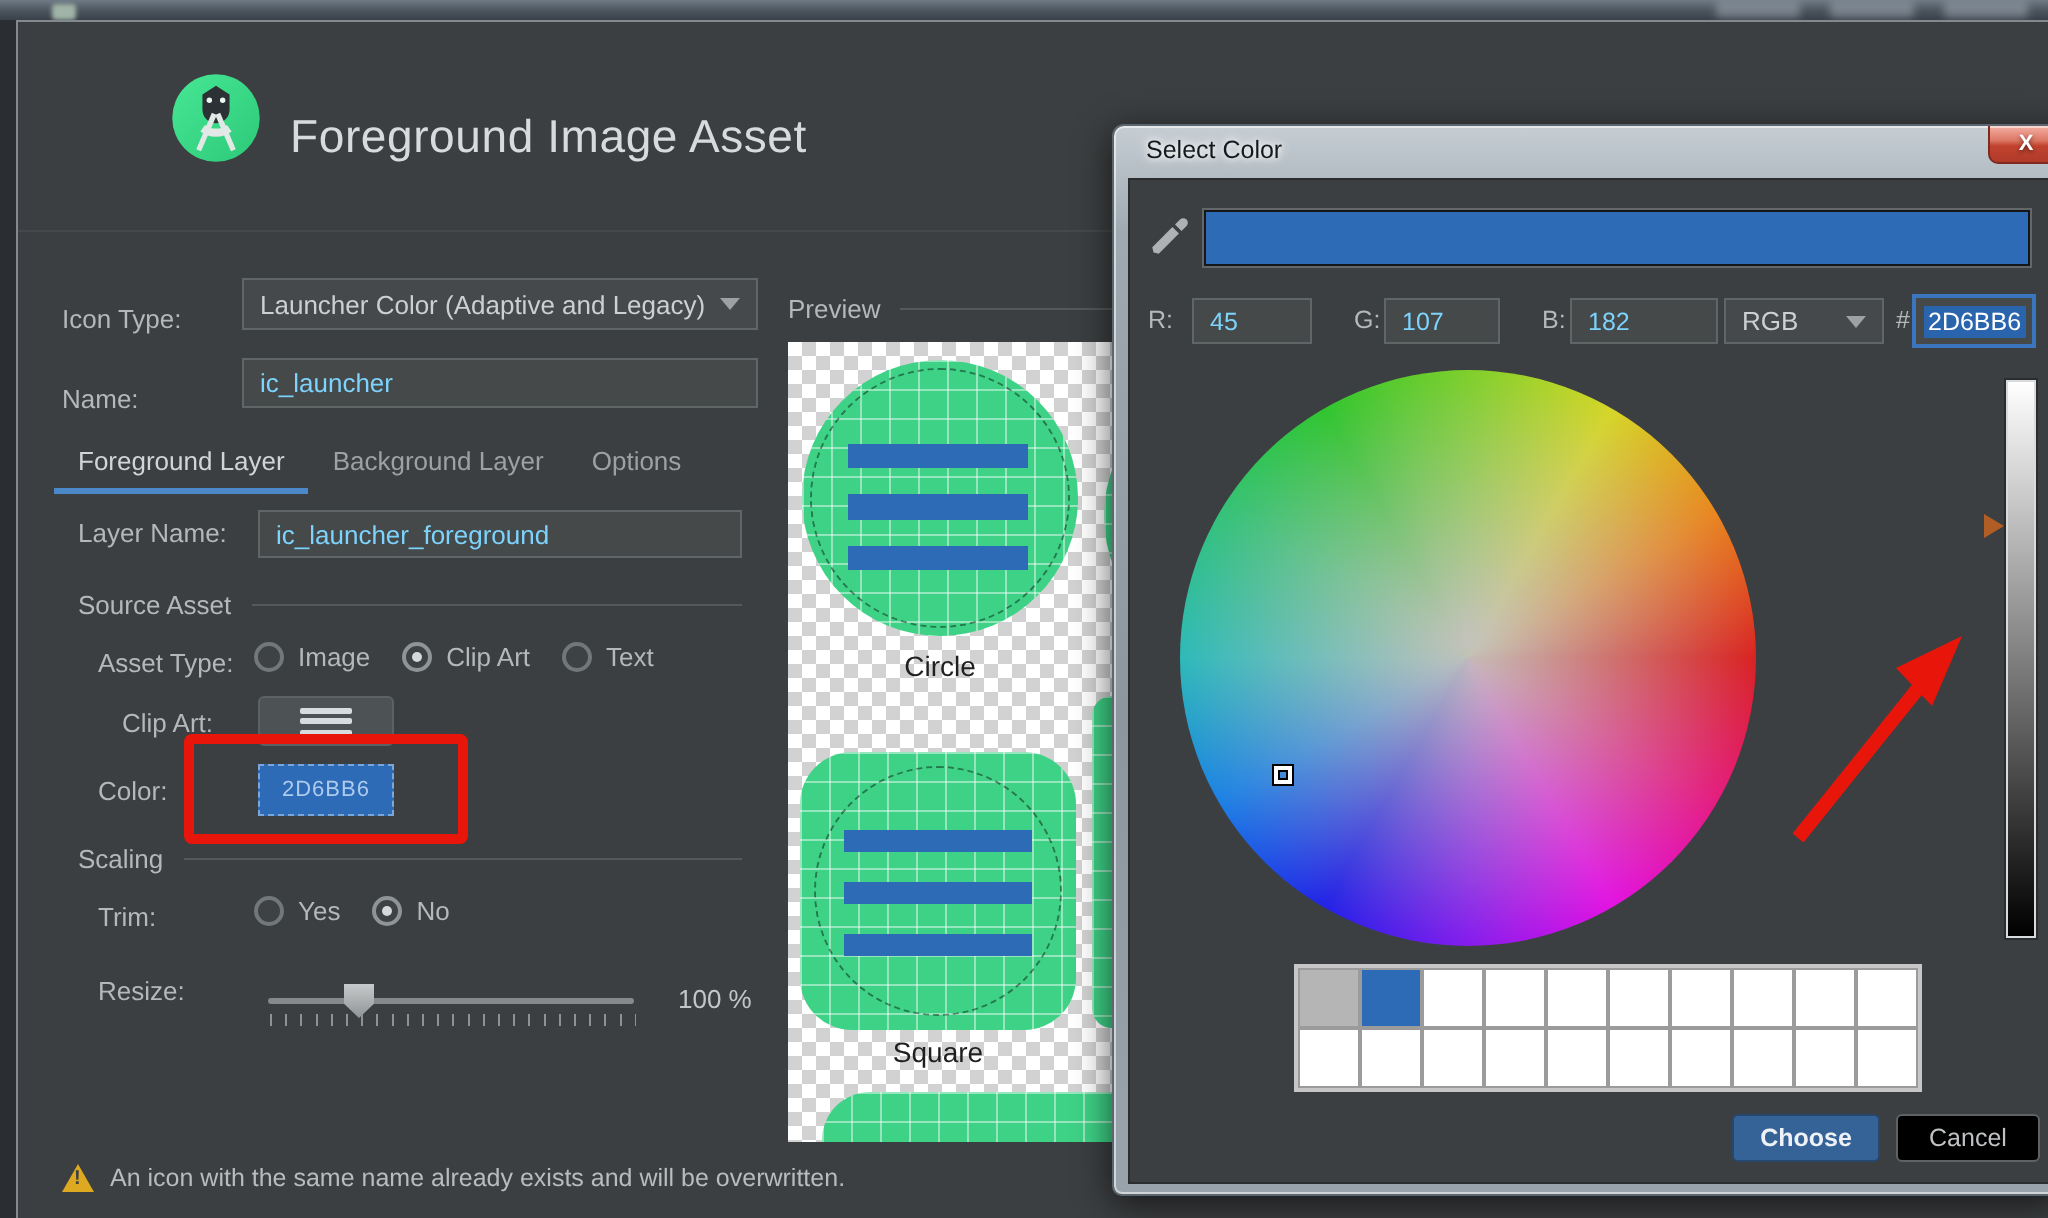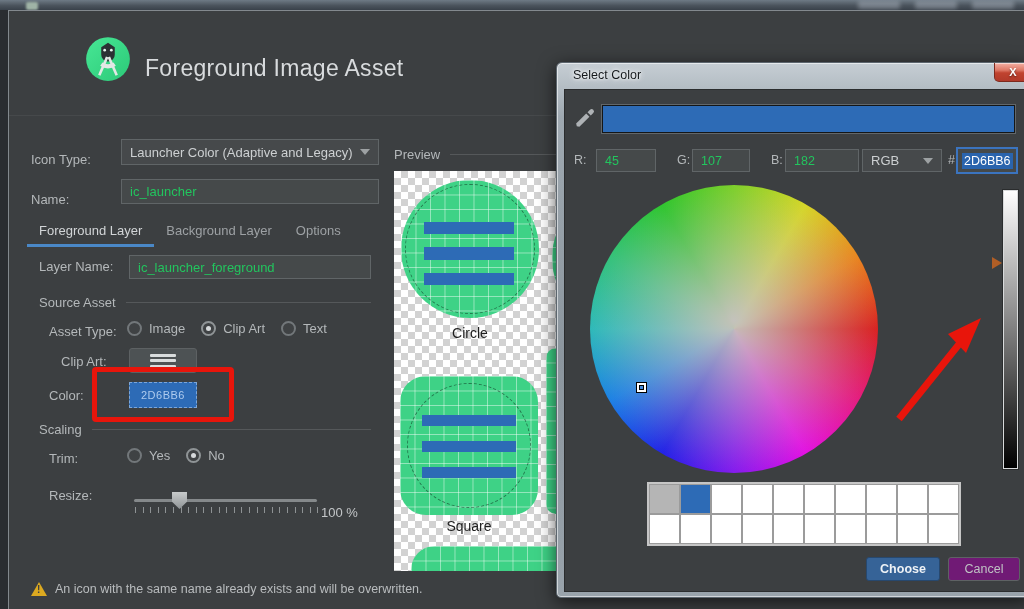--- a/index.html
+++ b/index.html
@@ -14,21 +14,21 @@
   .os-icon { position:absolute; left:26px; top:2px; width:12px; height:8px; background:#9fb3a6; filter:blur(1px); border-radius:2px; }
 
   
   .main-window { position:absolute; left:8px; top:10px; width:1016px; height:599px;
     background:#3c3f41; border-left:1px solid #83898e; border-top:1px solid #83898e; color:#b9bcbe; }
   .mw-header { position:absolute; left:0; top:0; width:100%; height:105px; border-bottom:1px solid #46494b; }
   .logo { position:absolute; left:74px; top:23px; width:50px; height:50px; }
   .mw-title { position:absolute; left:136px; top:44px; font-size:23px; color:#d8dbdd; letter-spacing:.3px; }
 
   .flabel { position:absolute; font-size:13px; color:#b4b8ba; }
-  .tfield { position:absolute; background:#45494a; border:1px solid #606567; color:#22c55e;
+  .tfield { position:absolute; background:#45494a; border:1px solid #606567; color:#7dd3fc;
     font-size:13px; display:flex; align-items:center; padding:0 8px; }
   .combo { position:absolute; background:#46494b; border:1px solid #606567; color:#cdd0d2;
     font-size:13px; display:flex; align-items:center; padding:0 8px; }
   .combo .caret { margin-left:auto; width:0; height:0; border-left:5px solid transparent;
     border-right:5px solid transparent; border-top:6px solid #9da1a3; }
 
   .tabs { position:absolute; left:18px; top:206px; height:30px; display:flex; font-size:13px; }
   .tab { padding:6px 12px 8px 12px; color:#9da1a4; cursor:default; }
   .tab.active { color:#d2d5d7; border-bottom:3px solid #4a88c7; }
 
@@ -118,21 +118,21 @@
 
   .swatch-grid { position:absolute; left:82px; top:392px; width:314px; height:64px;
     display:grid; grid-template-columns:repeat(10,1fr); grid-template-rows:repeat(2,1fr);
     border:2px solid #c6c6c6; background:#fff; }
   .swatch { border:1px solid #9b9b9b; }
 
   .dlg-btn { position:absolute; height:24px; border-radius:3px; font-size:12.5px;
     display:flex; align-items:center; justify-content:center; }
   .btn-choose { left:301px; top:467px; width:74px; background:#366397; border:1px solid #27486e;
     color:#eef2f6; font-weight:bold; }
-  .btn-cancel { left:383px; top:467px; width:72px; background:#701a75; border:1px solid #5e6264; color:#bfc2c4; }
+  .btn-cancel { left:383px; top:467px; width:72px; background:#000000; border:1px solid #5e6264; color:#bfc2c4; }
 
   
   .annot-rect { position:absolute; left:92px; top:367px; width:142px; height:55px;
     border:5px solid var(--red); border-radius:4px; z-index:60; }
   .annot-arrow { position:absolute; left:0; top:0; width:1024px; height:609px; z-index:60; pointer-events:none; }
 </style>
 </head>
 <body>
 
 <div class="stage" style="--accent: #2D6BB6; --green: #3ED286; --red: #E8150B;">
@@ -236,21 +236,21 @@
       <span class="radio-opt">
         <span class="radio sel"></span>
         <span>No</span>
       </span>
     </div>
 
     <div class="flabel" style="left:40px;top:477px;">Resize:</div>
     <div class="slider-track" style="left:125px;top:488px;width:183px;height:3px;"></div>
     <div class="slider-thumb" style="left:163px;top:481px;"></div>
     <div class="slider-ticks" style="left:126px;top:496px;width:183px;height:6px;"></div>
-    <div class="resize-value" style="left:312px;top:481px;margin-top:13px;">100 %</div>
+    <div class="resize-value" style="left:330px;top:481px;">100 %</div>
 
     <div class="preview-head section-head" style="left:385px;top:136px;width:620px;">
       <span>Preview</span>
       <div class="line"></div>
     </div>
 
     <div class="checker">
 
       <div class="icon-grid" style="left:7px;top:9px;width:138px;height:138px;border-radius:50%;">
         <div class="dash-circle" style="inset:4px;"></div>

